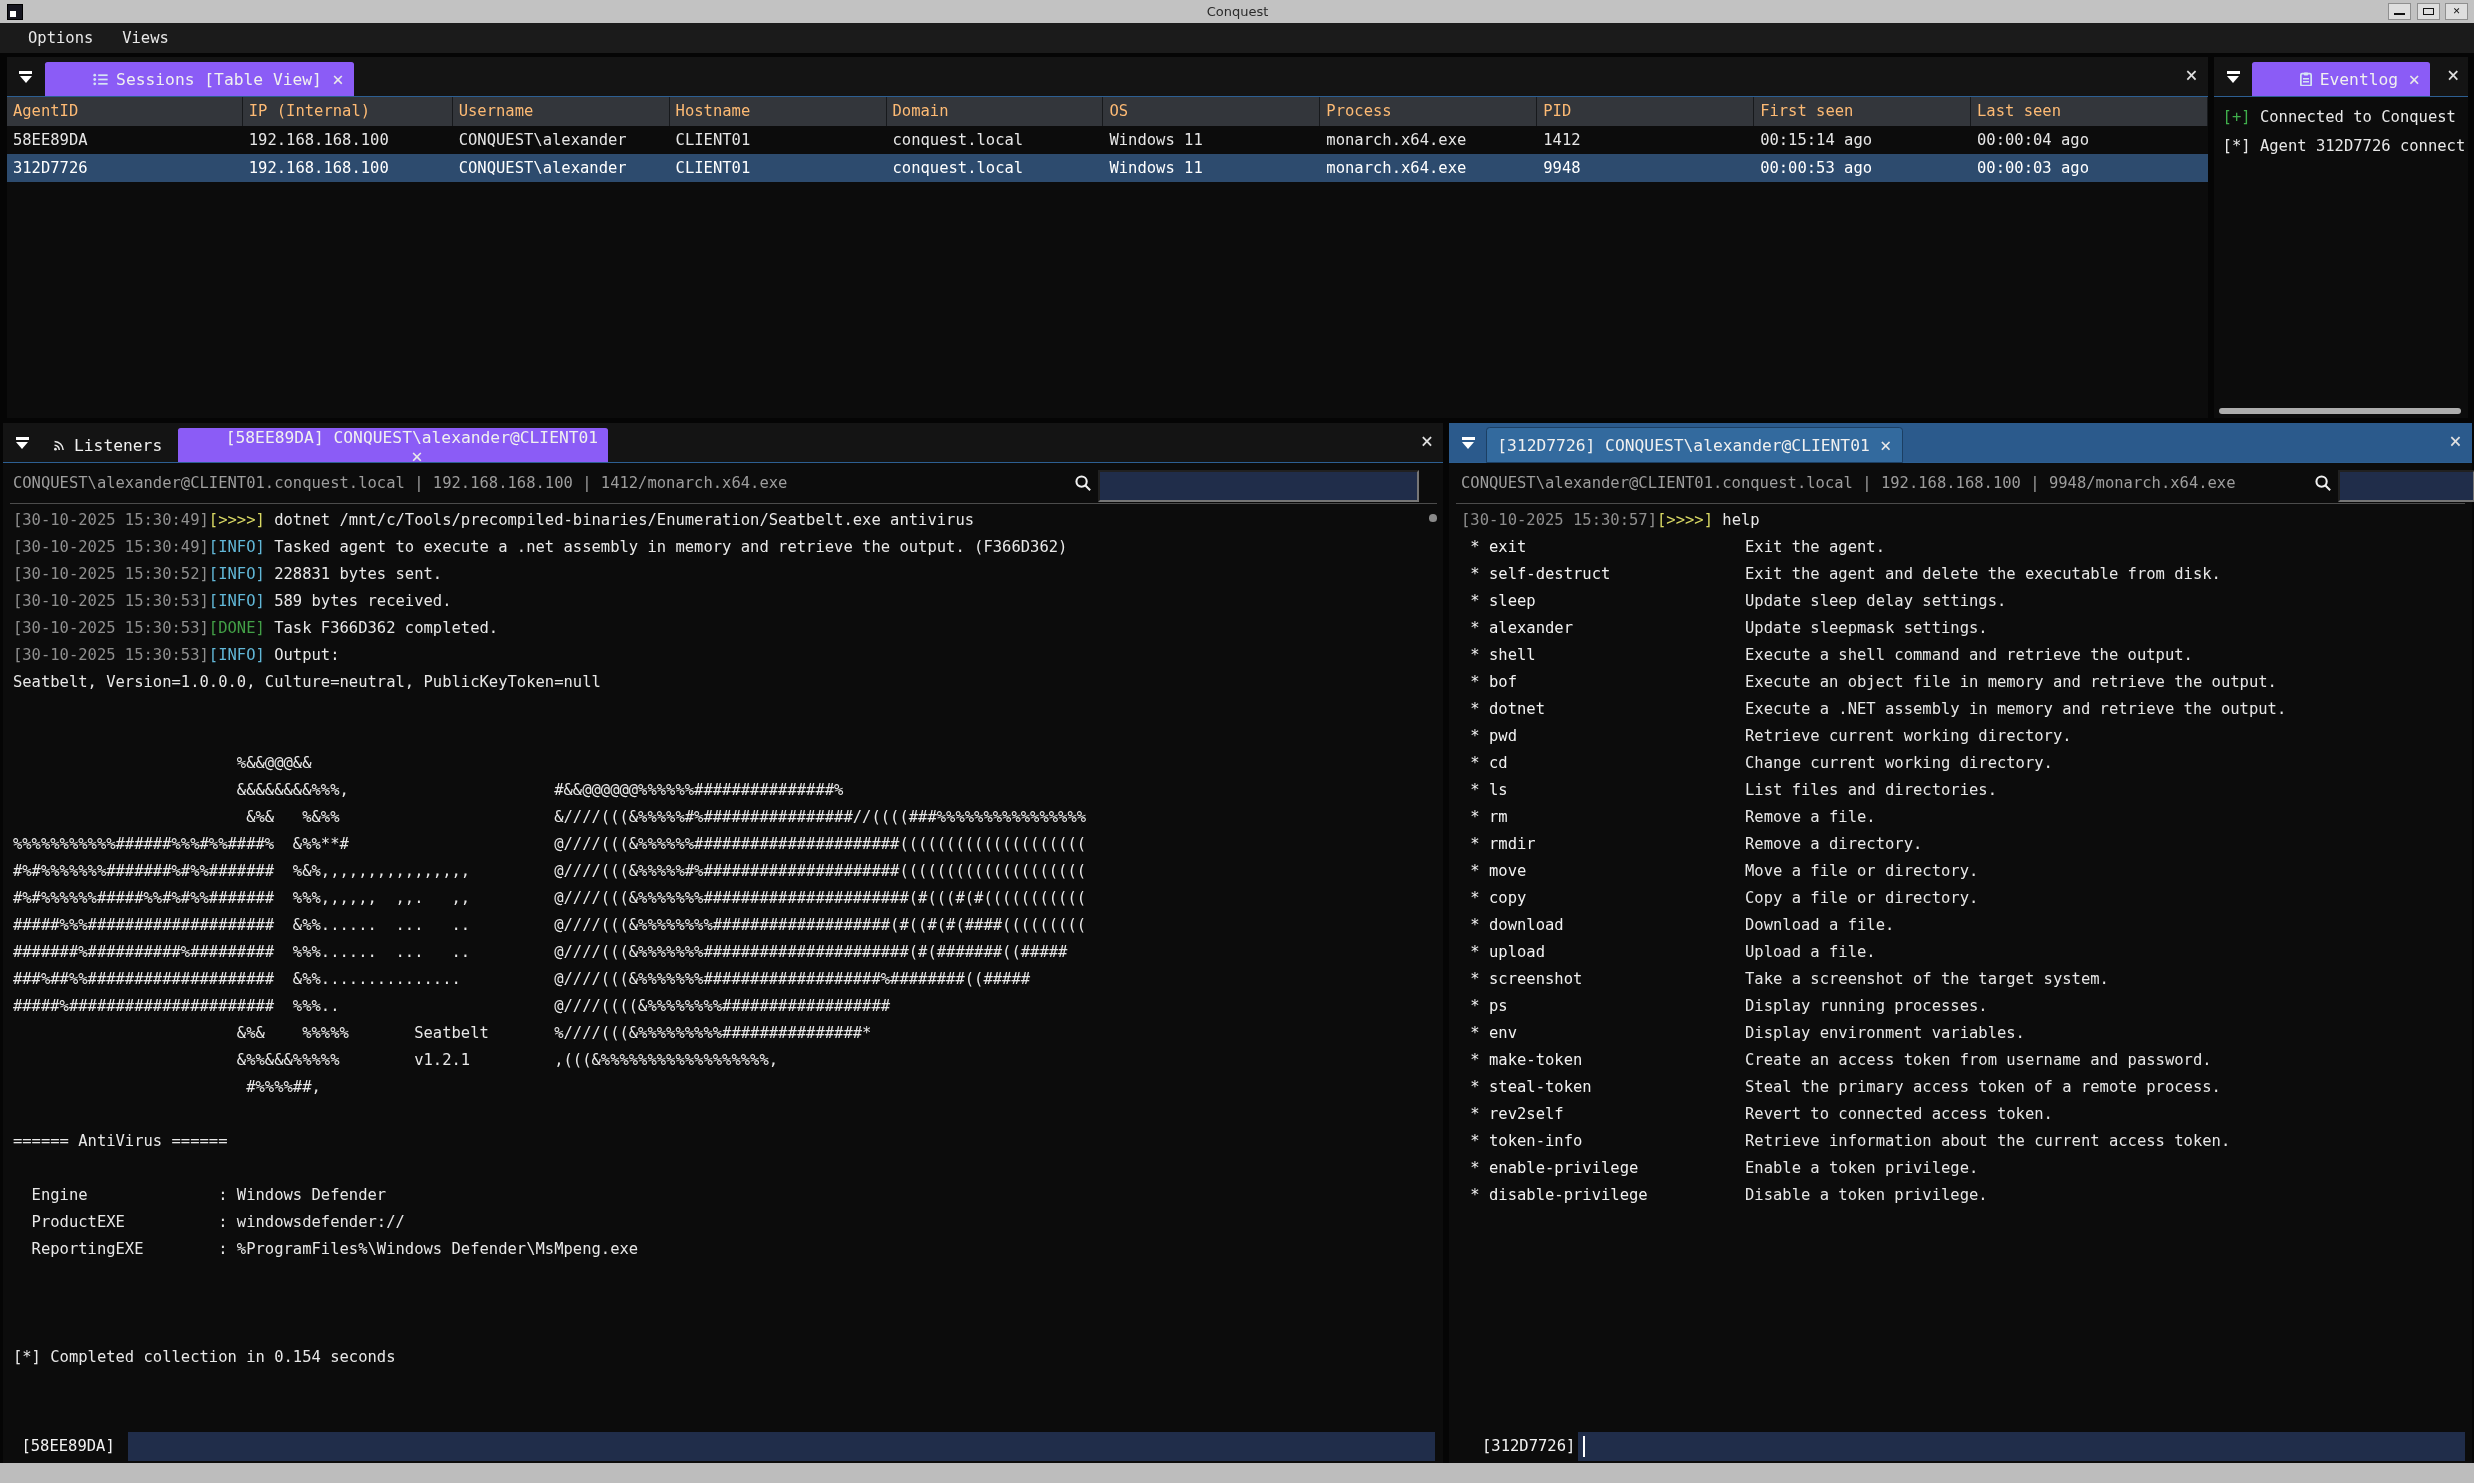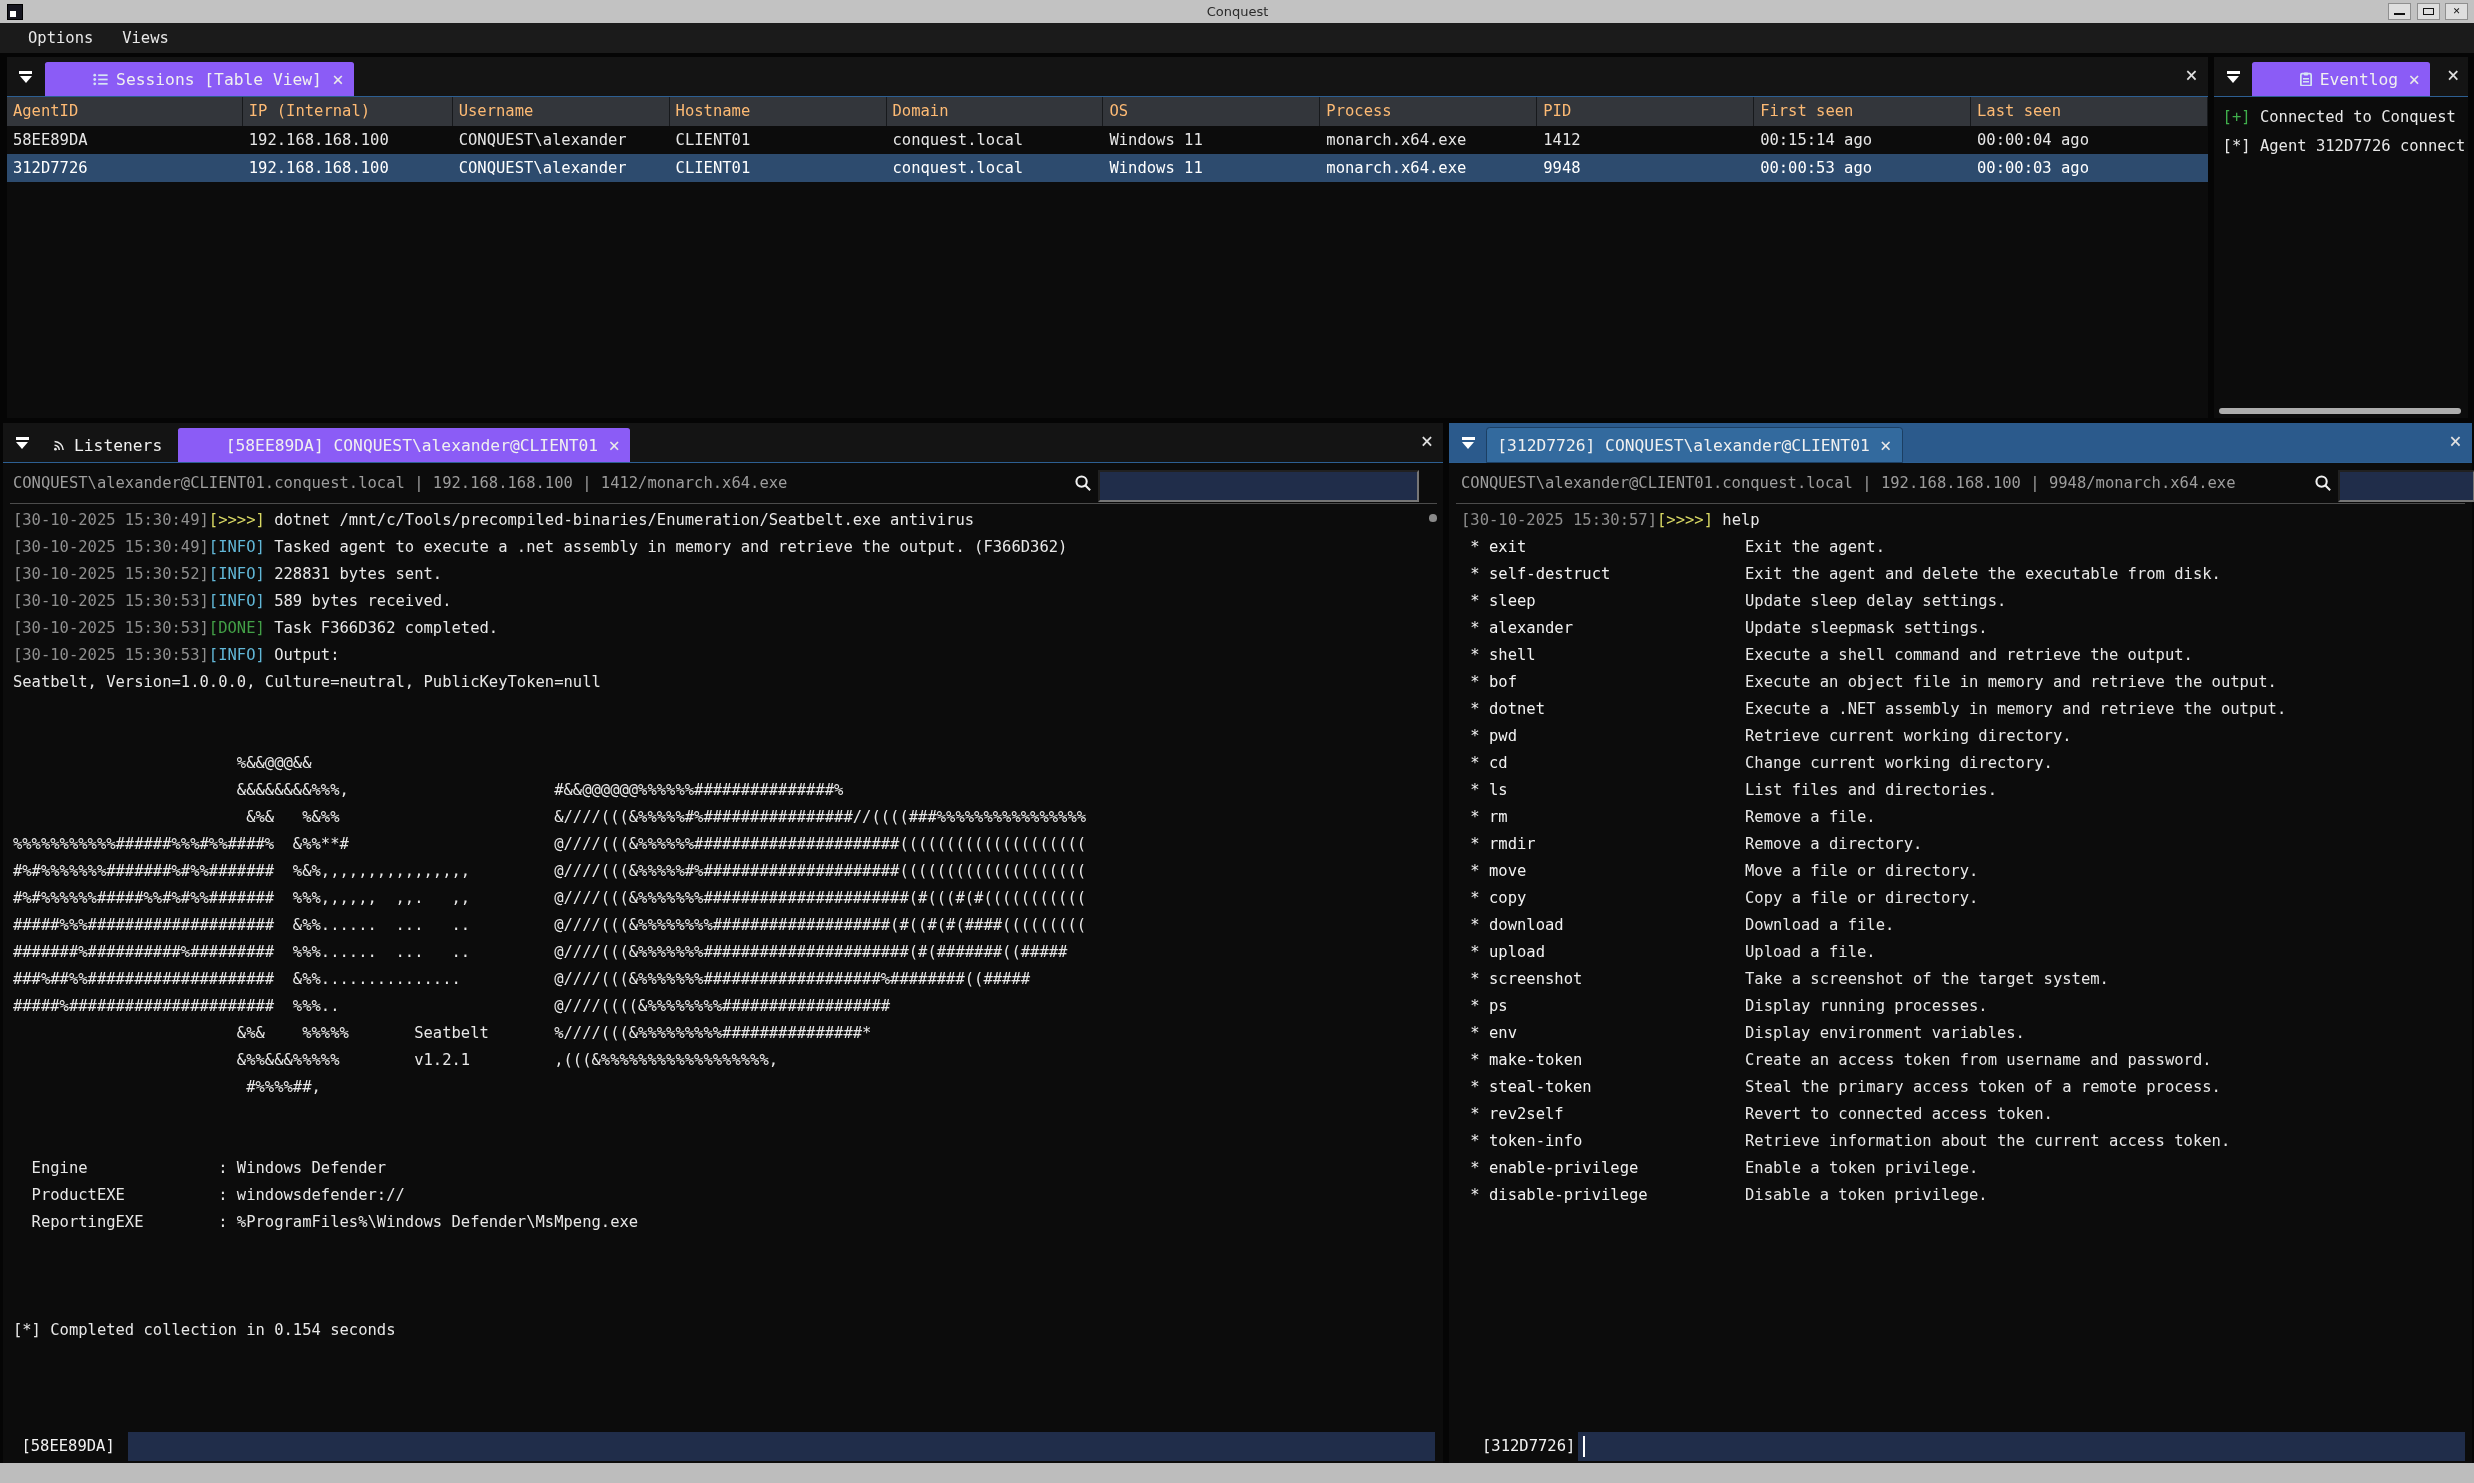--- a/index.html
+++ b/index.html
@@ -190,21 +190,21 @@
     <div class="tab">
       <span class="ticon">
         <svg width="14.6" height="14.6" viewBox="0 0 17 17" fill="none" stroke="#e8e8e8" stroke-width="1.8">
             <circle cx="4" cy="13" r="1.6" fill="#e8e8e8" stroke="none"></circle>
             <path d="M3 8.5 A6 6 0 0 1 8.5 14"></path>
             <path d="M3 4 A10.5 10.5 0 0 1 13 14"></path>
           </svg>
       </span>
       <span>Listeners</span>
     </div>
-    <div class="tab active" style="margin-left:5.2px;">
+    <div class="tab active" style="margin-left:5.2px;flex-direction:column;">
       <span>[58EE89DA] CONQUEST\alexander@CLIENT01</span>
       <span class="tab-close">×</span>
     </div>
     <span class="panel-close" style="right:10.3px;">×</span>
   </div>
   <div class="status-row">
     <span class="status-text">CONQUEST\alexander@CLIENT01.conquest.local | 192.168.168.100 | 1412/monarch.x64.exe</span>
     <span class="search-icon" style="left:1070px;">
       <svg width="20.6" height="20.6" viewBox="0 0 24 24" fill="none" stroke="#f0f0f0" stroke-width="2.4">
           <circle cx="10" cy="10" r="6"></circle>
@@ -231,20 +231,21 @@
       <div class="cline"><span class="seg-txt">#%#%%%%%%%#######%#%%#######  %&amp;%,,,,,,,,,,,,,,,,         @////(((&amp;%%%%%#%#####################((((((((((((((((((((</span></div>
       <div class="cline"><span class="seg-txt">#%#%%%%%%#####%%#%#%%#######  %%%,,,,,,  ,,.   ,,         @////(((&amp;%%%%%%%######################(#(((#(#(((((((((((</span></div>
       <div class="cline"><span class="seg-txt">#####%%%####################  &amp;%%......  ...   ..         @////(((&amp;%%%%%%%%###################(#((#(#(####(((((((((</span></div>
       <div class="cline"><span class="seg-txt">#######%##########%#########  %%%......  ...   ..         @////(((&amp;%%%%%%%######################(#(#######((#####</span></div>
       <div class="cline"><span class="seg-txt">###%##%%####################  &amp;%%...............          @////(((&amp;%%%%%%%###################%########((#####</span></div>
       <div class="cline"><span class="seg-txt">#####%######################  %%%..                       @////((((&amp;%%%%%%%%##################</span></div>
       <div class="cline"><span class="seg-txt">                        &amp;%&amp;    %%%%%       Seatbelt       %////(((&amp;%%%%%%%%%###############*</span></div>
       <div class="cline"><span class="seg-txt">                        &amp;%%&amp;&amp;&amp;%%%%%        v1.2.1         ,(((&amp;%%%%%%%%%%%%%%%%%%,</span></div>
       <div class="cline"><span class="seg-txt">                         #%%%%##,</span></div>
       <div class="cline"></div>
+      <div class="cline"><span class="seg-txt">====== AntiVirus ======</span></div>
       <div class="cline"></div>
       <div class="cline"><span class="seg-txt">  Engine              : Windows Defender</span></div>
       <div class="cline"><span class="seg-txt">  ProductEXE          : windowsdefender://</span></div>
       <div class="cline"><span class="seg-txt">  ReportingEXE        : %ProgramFiles%\Windows Defender\MsMpeng.exe</span></div>
       <div class="cline"></div>
       <div class="cline"></div>
       <div class="cline"></div>
       <div class="cline"><span class="seg-txt">[*] Completed collection in 0.154 seconds</span></div>
     </div>
   <div id="lcon-scroll-thumb"></div>

